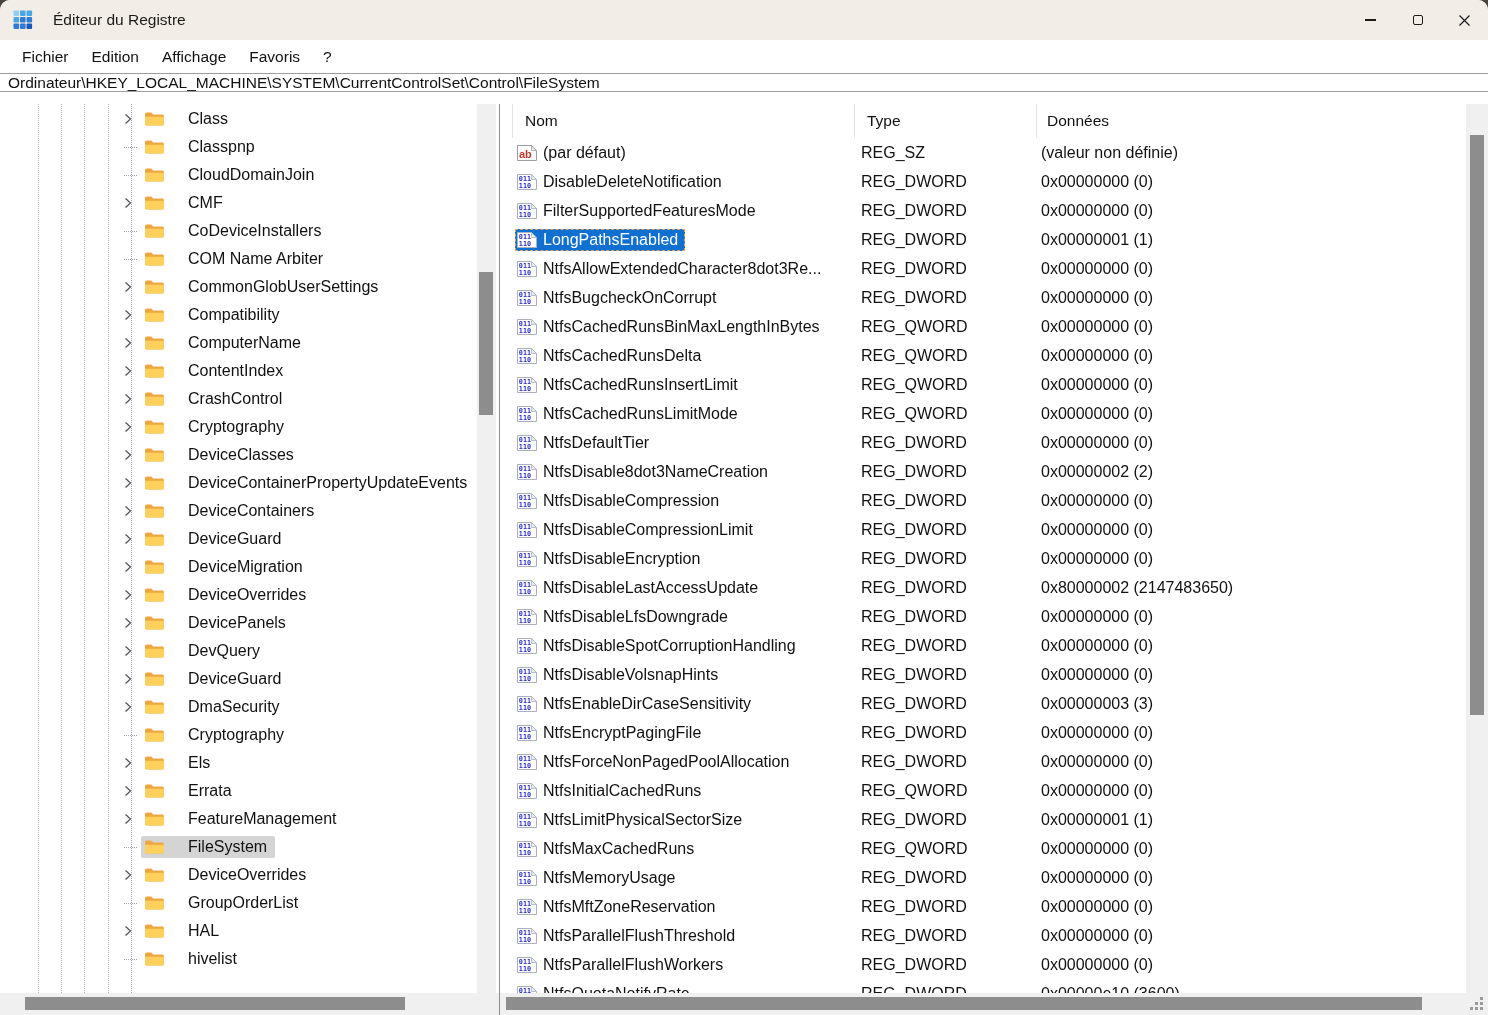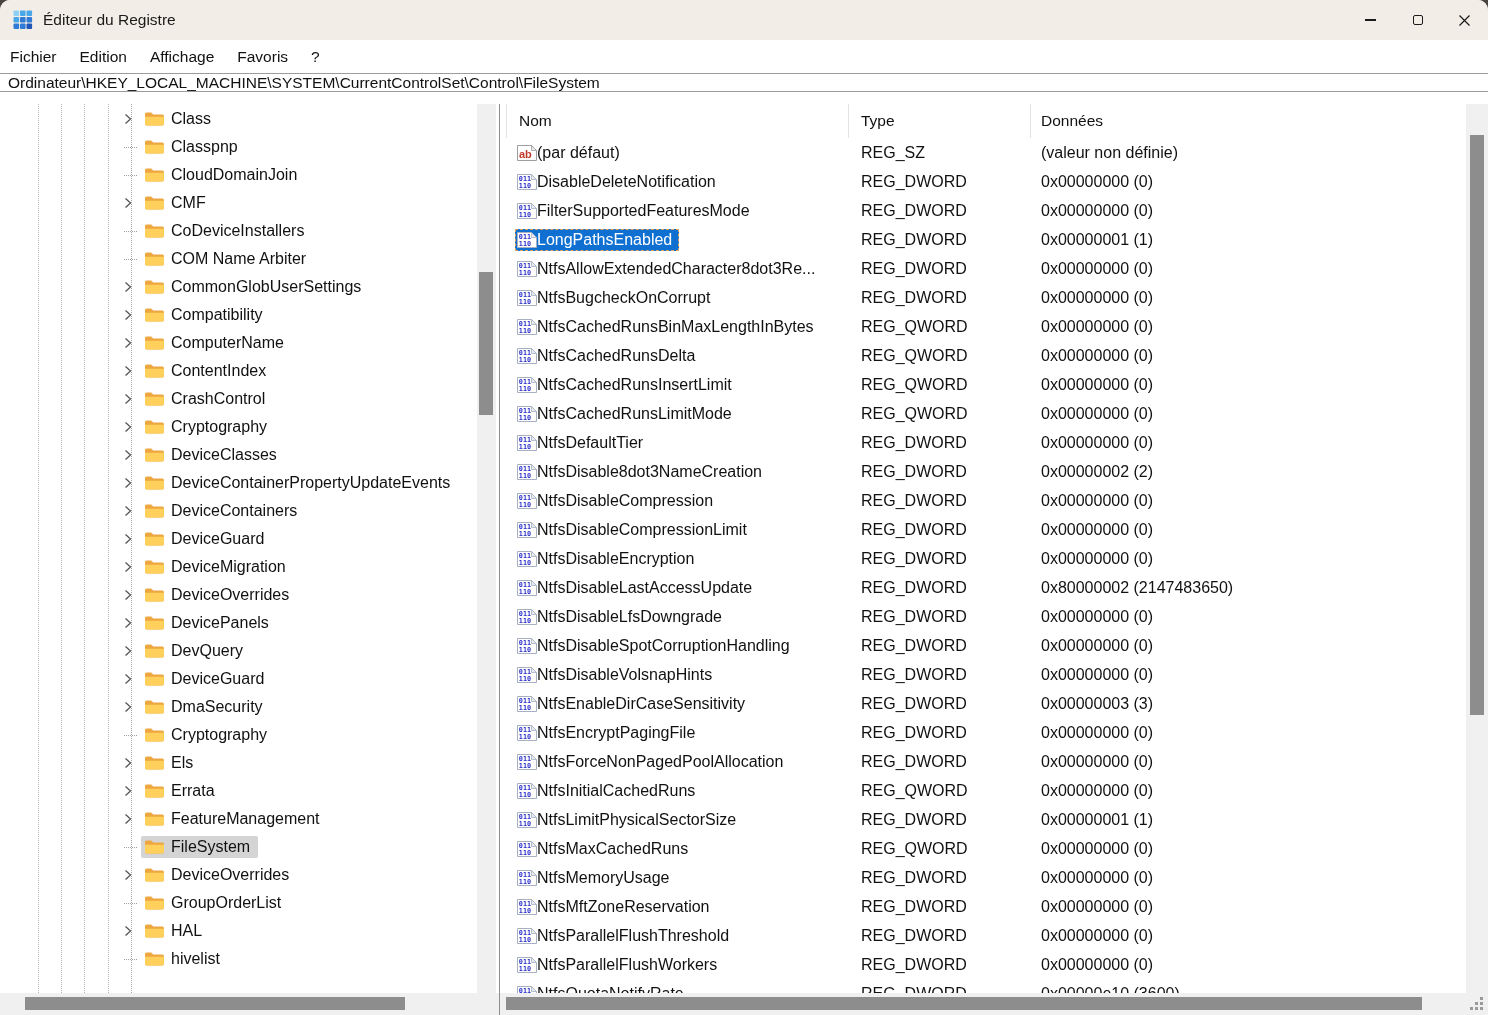--- a/index.html
+++ b/index.html
@@ -11,29 +11,29 @@
   }
   *{box-sizing:border-box}
   html,body{margin:0;padding:0}
   body{background:#47443f;font-family:"Liberation Sans",sans-serif;color:var(--text)}
   .window{position:relative;width:1488px;height:1015px;background:#fff;overflow:hidden;
           border-radius:10px 10px 0 0}
 
   
   .titlebar{height:40px;background:var(--titlebar);display:flex;align-items:center}
   .app-icon{margin-left:13px;display:flex}
-  .title{margin-left:10px;font-size:15.5px;color:#1a1a1a}
+  .title{margin-left:20px;font-size:15.5px;color:#1a1a1a}
   .controls{margin-left:auto;display:flex;height:100%}
   .ctl{width:47px;height:100%;display:flex;align-items:center;justify-content:center;cursor:default}
   .glyph-min{width:11px;height:1.4px;background:#1a1a1a}
   .glyph-max{width:10px;height:10px;border:1.3px solid #1a1a1a;border-radius:2px}
 
   
   .menubar{height:33px;background:#fff;display:flex;align-items:center;gap:23px;
-           padding-left:10px;font-size:15.5px}
+           padding-left:22px;font-size:15.5px}
   .menu-item{white-space:nowrap}
 
   
   .addressbar{height:19px;background:#fff;border-top:1px solid var(--chrome-border);
               border-bottom:1px solid var(--chrome-border);display:flex;align-items:center;
               padding-left:8px;font-size:15.5px;white-space:nowrap}
 
   
   .content{position:absolute;top:104px;left:0;right:0;bottom:0;display:flex}
 
@@ -41,44 +41,44 @@
   .tree-panel{position:relative;width:500px;background:#fff;border-right:1px solid #8f8f8f;
               overflow:hidden;flex:none}
   .guide{position:absolute;top:0;bottom:22px;width:0;border-left:1px dotted var(--guide);opacity:.75}
   .g1{left:38px}.g2{left:61px}.g3{left:84px}.g4{left:108px}.g5{left:131px;opacity:.95}
   .tree{position:absolute;top:1px;left:0;right:0}
   .tree-row{height:28px;display:flex;align-items:center;padding-left:124px;font-size:16px;
             white-space:nowrap;cursor:default}
   .exp{width:17px;height:14px;display:flex;align-items:center;flex:none}
   .tree-row:not(.has-exp) .chev{display:none}
   .connector{width:13px;border-top:1px dotted var(--guide)}
-  .seg{display:flex;align-items:center;gap:6px;padding:2px 8px 2px 3px;border-radius:2px}
+  .seg{display:flex;align-items:center;gap:23px;padding:2px 8px 2px 3px;border-radius:2px}
   .tree-row.sel .seg{background:var(--tree-selection-gray)}
   .folder{display:flex;flex:none}
 
   
   .tree-vscroll{position:absolute;top:0;bottom:22px;right:3px;width:19px;background:var(--scroll-track)}
   .tree-vscroll .thumb{position:absolute;left:2px;width:14px;top:168px;height:143px;background:var(--scroll-thumb)}
   .tree-hscroll{position:absolute;left:0;right:0;bottom:0;height:22px;background:var(--scroll-track)}
   .tree-hscroll .thumb{position:absolute;top:4px;height:13px;left:25px;width:380px;background:var(--scroll-thumb)}
 
   
   .list-panel{position:relative;flex:1;background:#fff;overflow:hidden}
   .list-header{position:absolute;top:0;left:0;right:22px;height:34px;display:flex;
                font-size:15.5px;align-items:stretch}
   .hc{display:flex;align-items:center;border-right:1px solid #e3e3e3}
-  .hc-name{margin-left:6px;width:343px;padding-left:12px;border-left:1px solid #e3e3e3}
+  .hc-name{margin-left:12px;width:343px;padding-left:12px;border-left:1px solid #e3e3e3}
   .hc-type{width:182px;padding-left:12px}
   .hc-data{flex:1;padding-left:10px;border-right:none}
   .rows{position:absolute;top:34px;left:0;right:0}
   .row{height:29px;display:flex;align-items:center;font-size:16px;cursor:default}
   .cell-name{width:349px;display:flex;align-items:center;padding-left:15px;overflow:hidden;
              white-space:nowrap;flex:none}
   .name-seg{display:flex;align-items:center;padding:2px 7px 2px 2px;border-radius:1px}
-  .icon{display:flex;flex:none;width:20px;height:16px}
+  .icon{display:flex;flex:none;margin-right:6px;width:20px;height:16px}
   .row.sel .name-seg{background:var(--selection-blue);color:#fff;
                      outline:1px dashed var(--focus-dash);outline-offset:-1px}
   .cell-type{width:182px;padding-left:12px;white-space:nowrap;flex:none}
   .cell-data{flex:1;padding-left:10px;white-space:nowrap;overflow:hidden}
 
   
   .list-vscroll{position:absolute;top:0;right:0;bottom:0;width:22px;background:var(--scroll-track)}
   .list-vscroll .thumb{position:absolute;left:4px;width:14px;top:31px;height:580px;background:var(--scroll-thumb)}
   .list-hscroll{position:absolute;left:0;right:22px;bottom:0;height:22px;background:var(--scroll-track);z-index:5}
   .list-hscroll .thumb{position:absolute;top:4px;height:13px;left:6px;width:916px;background:var(--scroll-thumb)}

